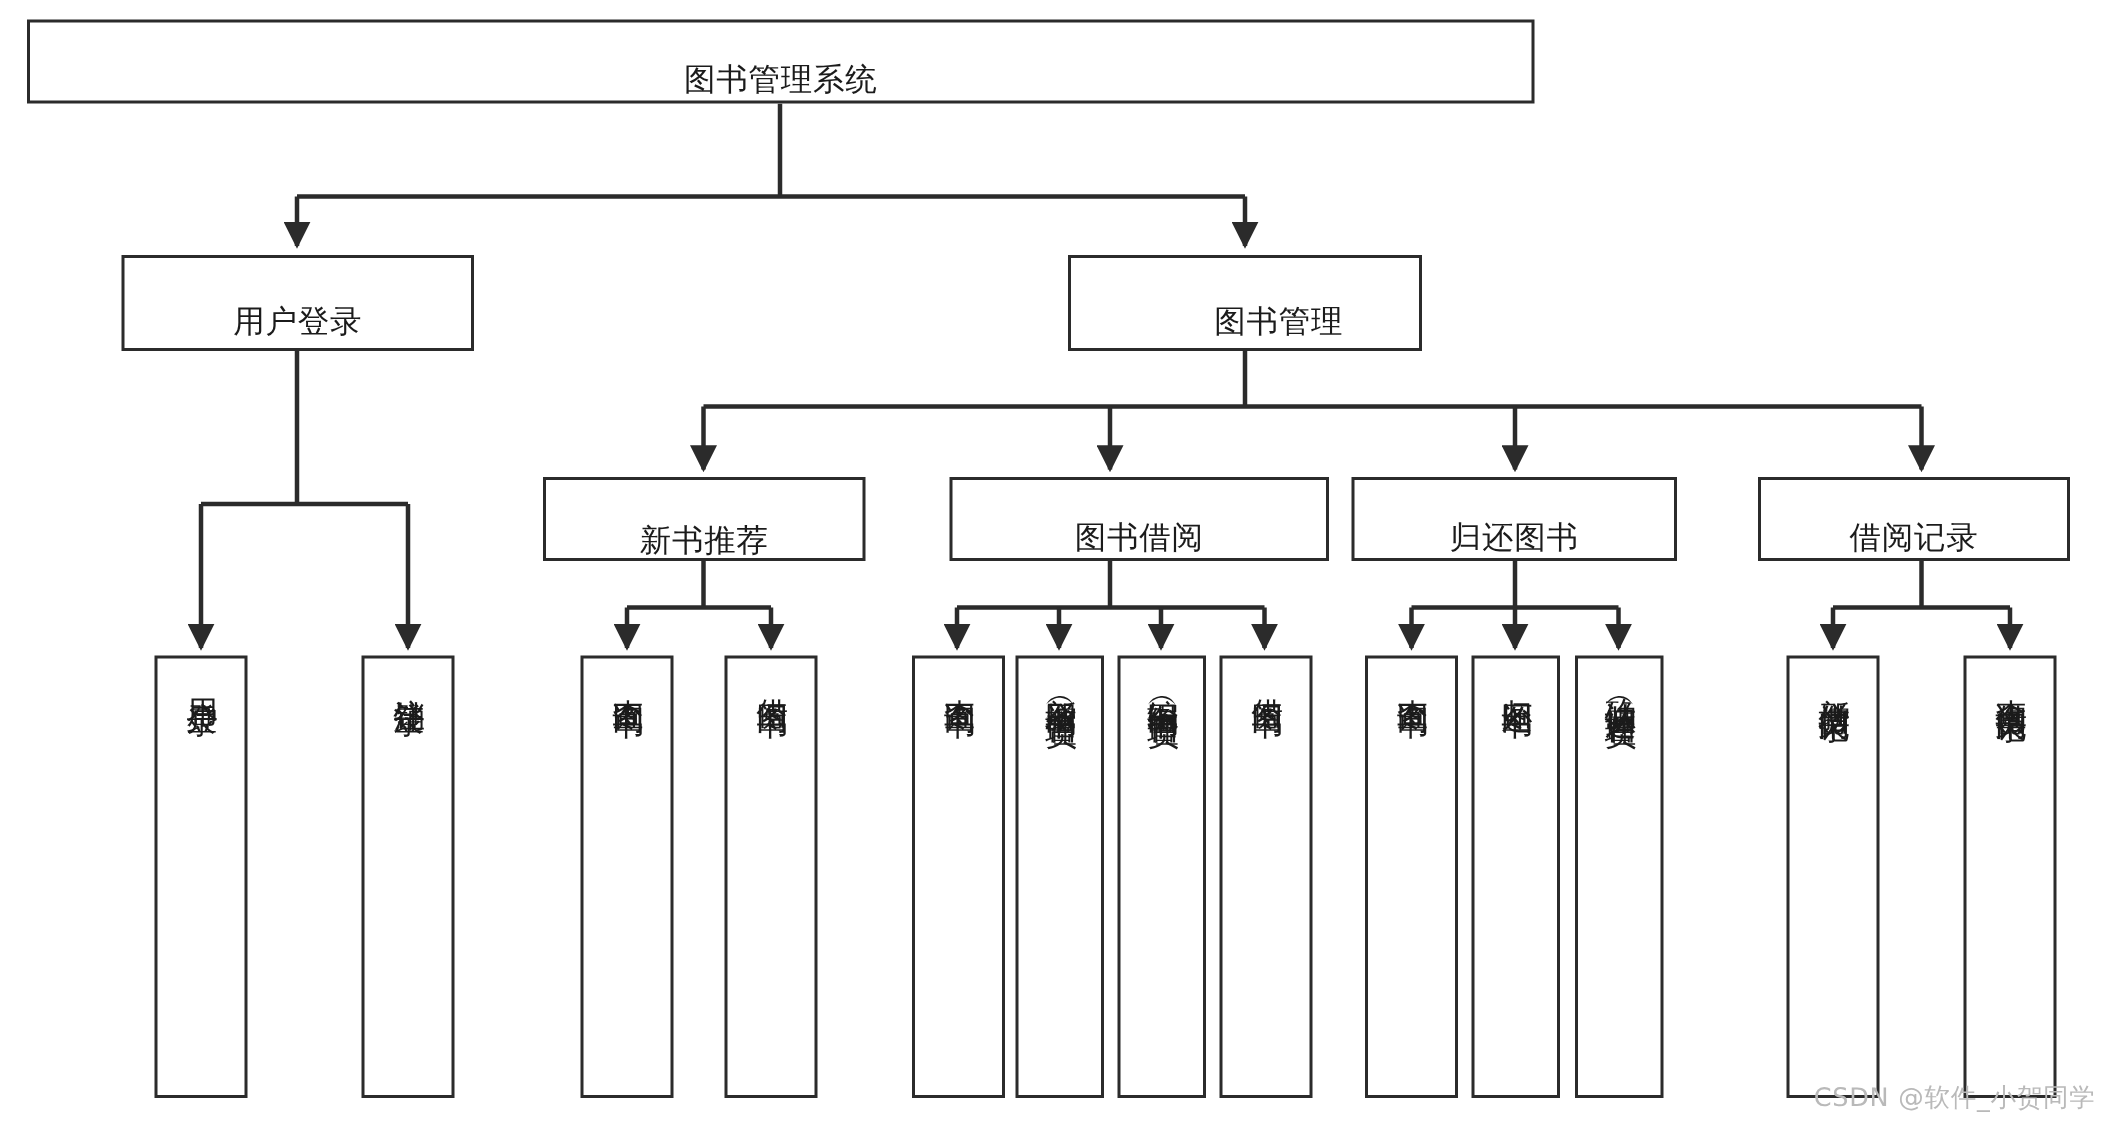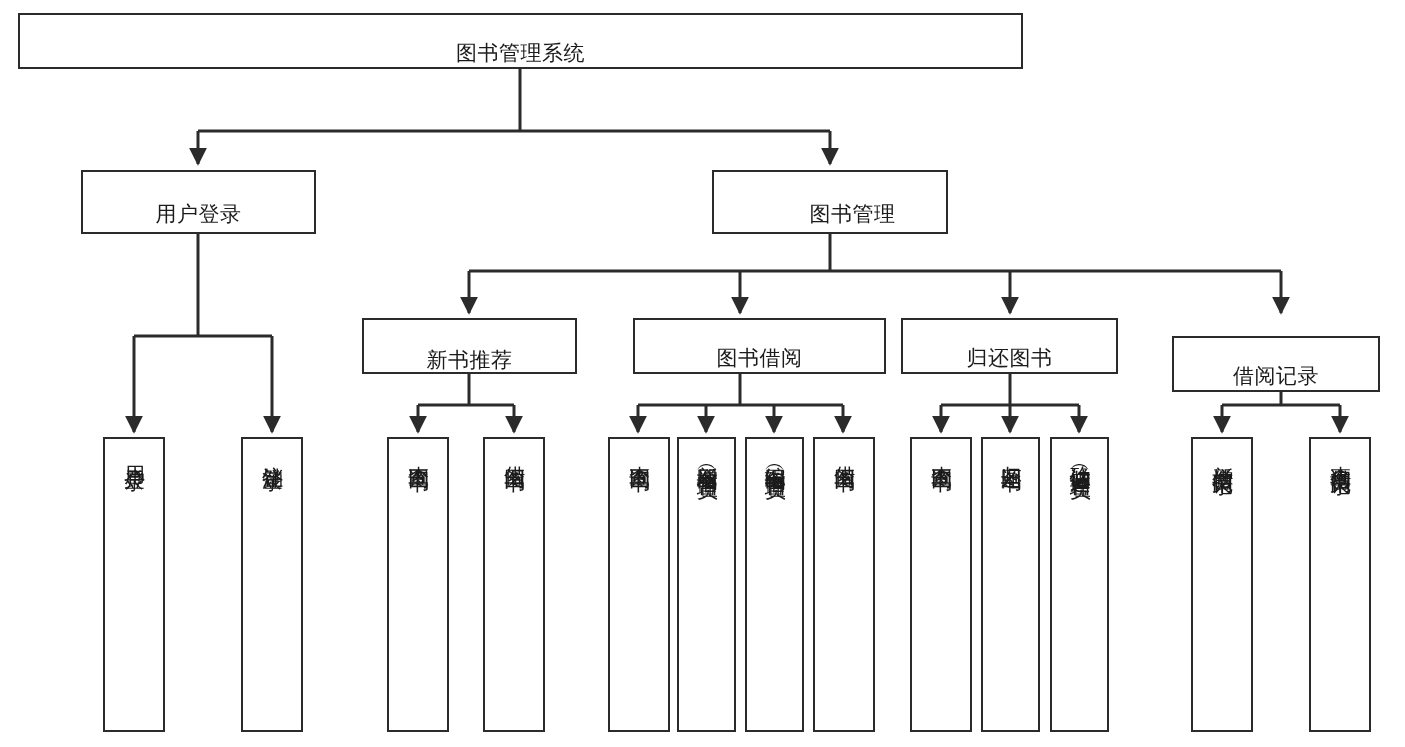--- a/index.html
+++ b/index.html
@@ -142,21 +142,21 @@
 
   <div class="node horizontal" style="left:362px; top:318px; width:215px; height:56px;align-items:flex-end;">
     <span class="label">新书推荐</span>
   </div>
   <div class="node horizontal" style="left:633px; top:318px; width:253px; height:56px;">
     <span class="label">图书借阅</span>
   </div>
   <div class="node horizontal" style="left:901px; top:318px; width:217px; height:56px;">
     <span class="label">归还图书</span>
   </div>
-  <div class="node horizontal" style="left:1172px; top:336px; width:208px; height:56px;">
+  <div class="node horizontal" style="left:1172px; top:318px; width:208px; height:56px;">
     <span class="label">借阅记录</span>
   </div>
 
   <div class="node vertical" style="left:103px; top:437px; width:62px; height:295px;">
     <span class="label">用户登录</span>
   </div>
   <div class="node vertical" style="left:241px; top:437px; width:62px; height:295px;">
     <span class="label">注销登录</span>
   </div>
 
@@ -190,14 +190,15 @@
     <span class="label">确认归还（管理员）</span>
   </div>
 
   <div class="node vertical" style="left:1191px; top:437px; width:62px; height:295px;">
     <span class="label">新增借阅记录</span>
   </div>
   <div class="node vertical" style="left:1309px; top:437px; width:62px; height:295px;">
     <span class="label">查询借阅记录</span>
   </div>
 
+  <div class="watermark">CSDN @软件_小贺同学</div>
 
 </div>
 
 </body></html>

